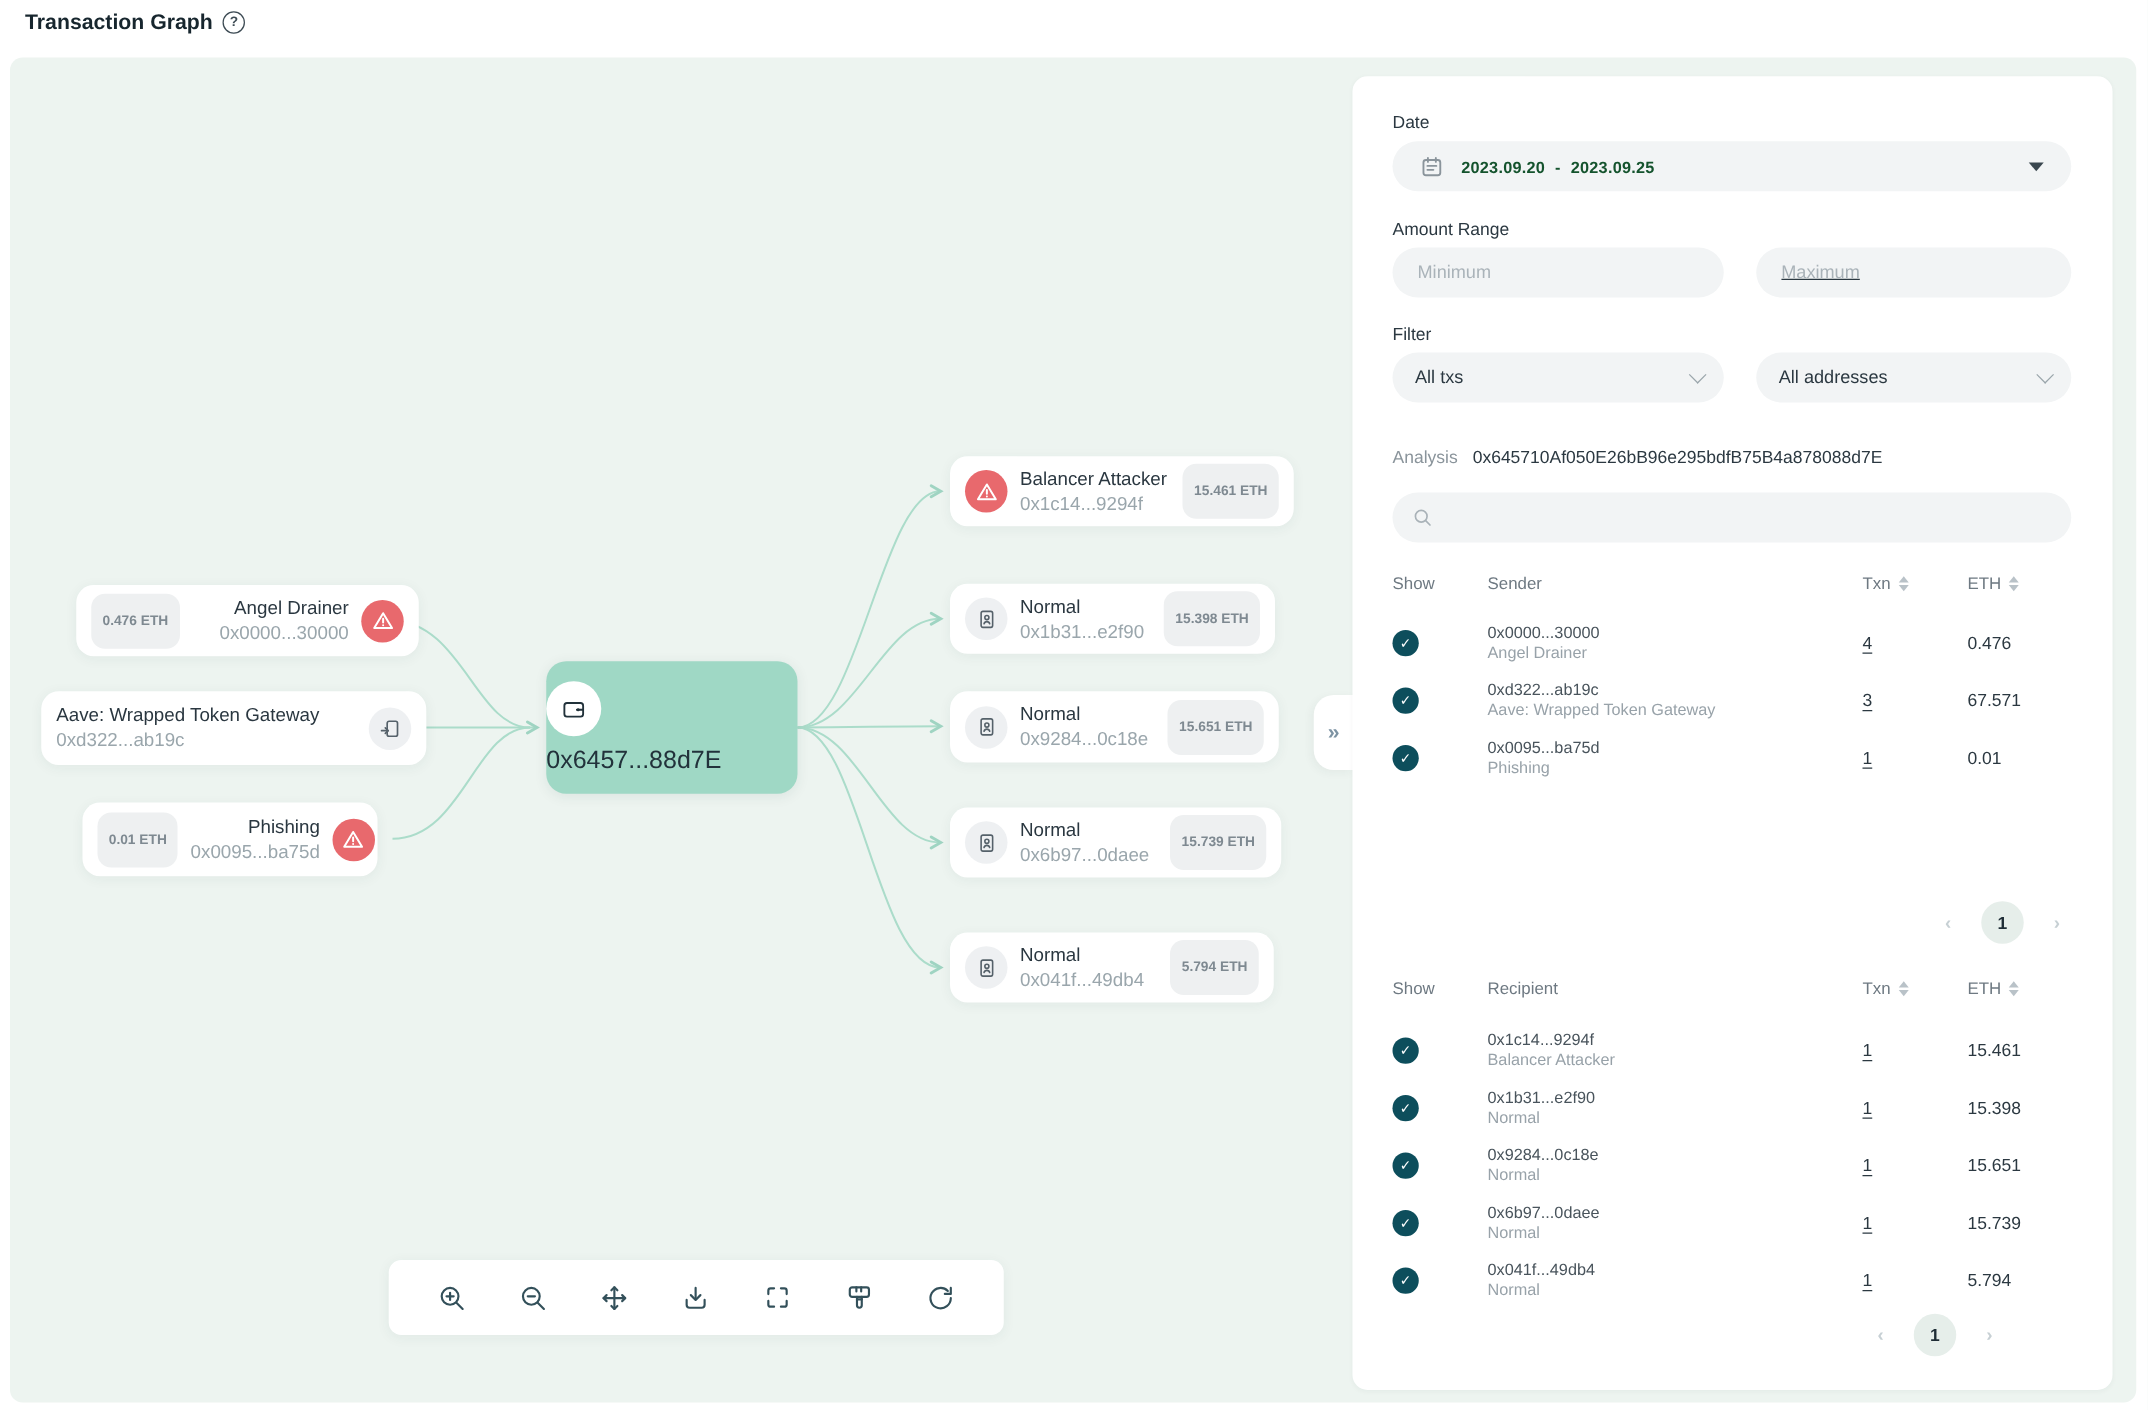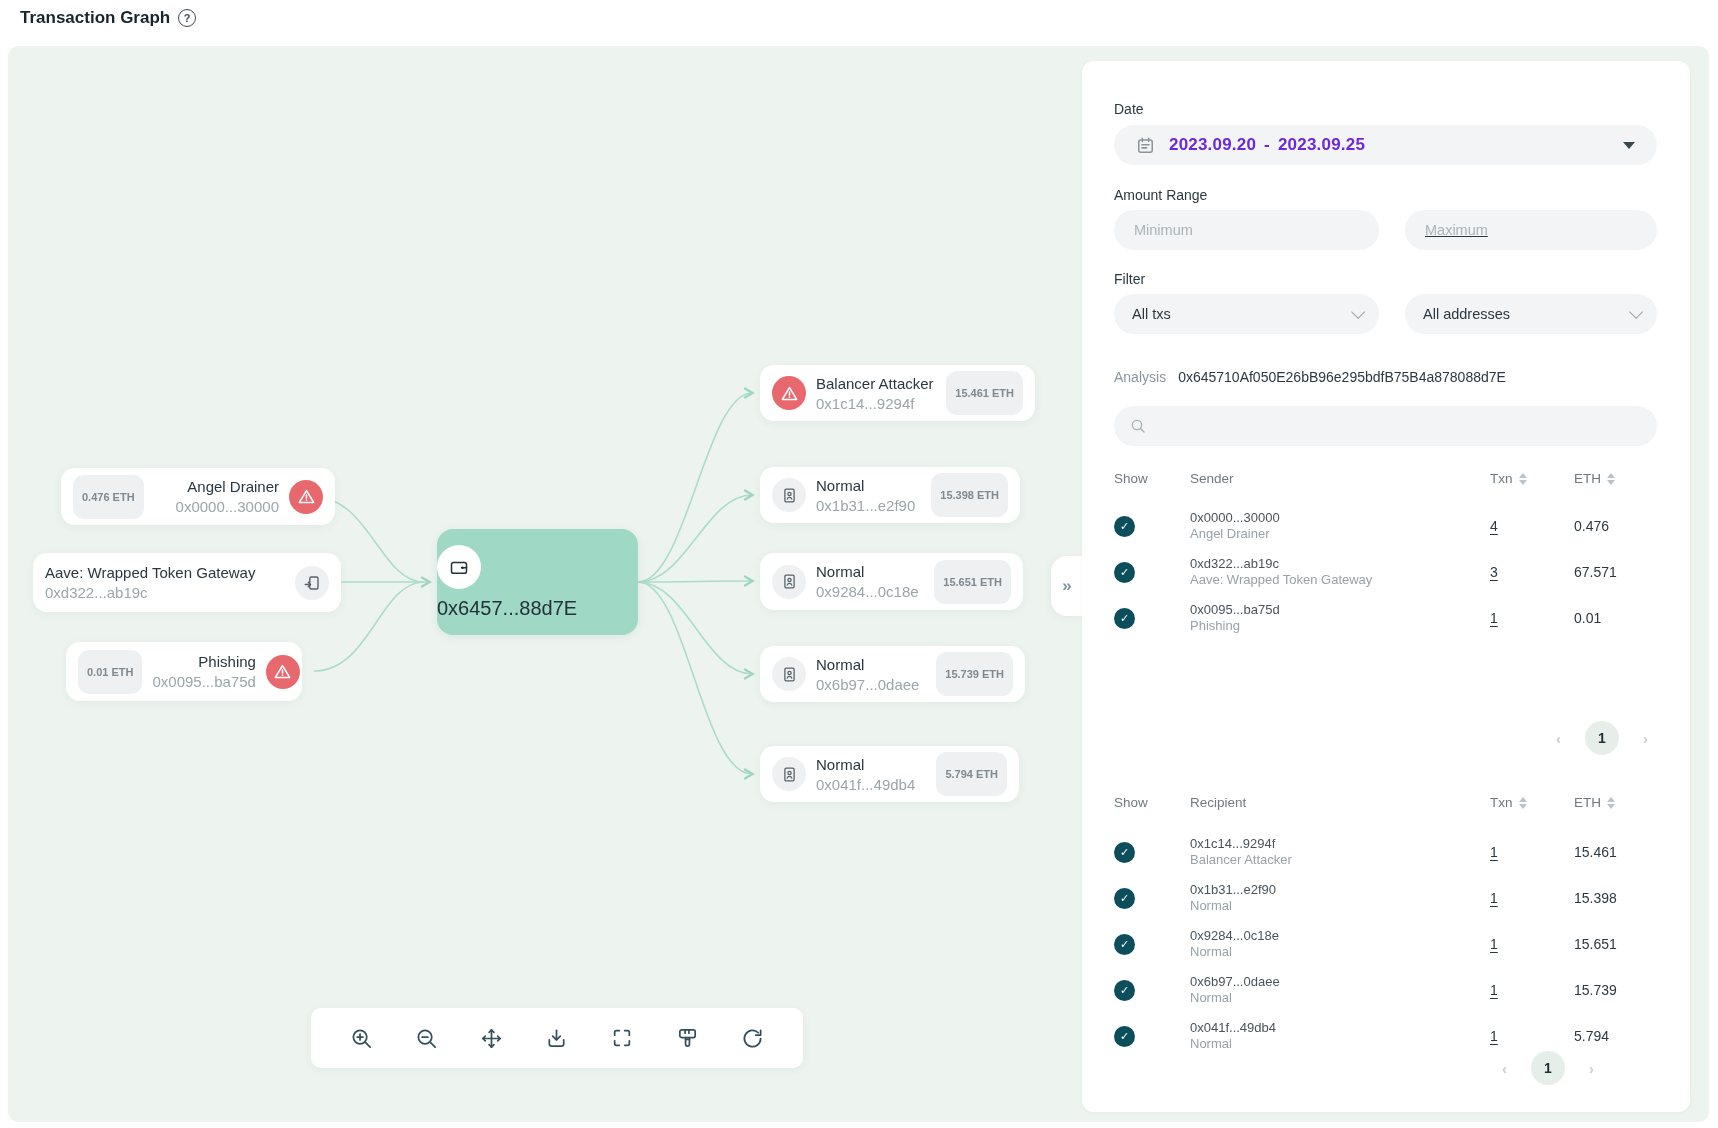--- a/index.html
+++ b/index.html
@@ -28,25 +28,25 @@
 
   
   .toolbar { position:absolute; left:303px; top:962px; width:492px; height:60px; background:#fff; border-radius:10px; box-shadow:0 2px 10px rgba(30,60,60,.06); display:flex; align-items:center; justify-content:space-between; padding:0 36px; }
   .tool-btn { width:28px; height:28px; display:flex; align-items:center; justify-content:center; cursor:pointer; }
 
   
   .collapse-tab { position:absolute; left:1043px; top:510px; width:32px; height:60px; background:#fff; border-radius:16px 0 0 16px; display:flex; align-items:center; justify-content:center; font-size:17px; font-weight:700; color:#7d93a3; cursor:pointer; box-shadow:-2px 2px 8px rgba(30,60,60,.05); }
 
   
   .panel { position:absolute; left:1074px; top:15px; width:608px; height:1051px; background:#fff; border-radius:12px; box-shadow:0 1px 4px rgba(30,60,60,.04); }
-  .panel .abs { position:absolute;margin-top:12px; }
+  .panel .abs { position:absolute; }
   .f-label { font-size:14px; color:#2b3841; }
   .pill { background:#f2f4f5; border-radius:20px; height:40px; display:flex; align-items:center; }
   .date-pill { left:32px; top:52px; width:543px; padding:0 22px; gap:14px; cursor:pointer; }
-  .date-text { font-size:17px; font-weight:700; color:#6d28d9; letter-spacing:.2px; }
+  .date-text { font-size:13px; font-weight:700; color:#14532d; letter-spacing:.2px; }
   .date-sep { margin:0 8px; }
   .caret-down { margin-left:auto; width:0; height:0; border-left:6px solid transparent; border-right:6px solid transparent; border-top:7px solid #3a474f; }
   .input-pill { border:none; outline:none; background:#f2f4f5; border-radius:20px; height:40px; padding:0 20px; font-size:14.5px; font-family:"Liberation Sans",sans-serif; color:#2b3841; }
   .input-pill::placeholder { color:#aab3b9; }
   .select-pill { padding:0 18px; justify-content:space-between; cursor:pointer; font-size:14.5px; color:#2b3841; }
   .chev { width:10px; height:10px; border-right:1.8px solid #9aa5ab; border-bottom:1.8px solid #9aa5ab; transform:rotate(45deg) translateY(-3px); }
   .analysis-row { left:32px; top:296px; display:flex; gap:12px; font-size:14px; }
   .analysis-label { color:#8a949b; }
   .analysis-addr { color:#2b3841; }
   .search-pill { left:32px; top:333px; width:543px; padding:0 16px; gap:9px; }

